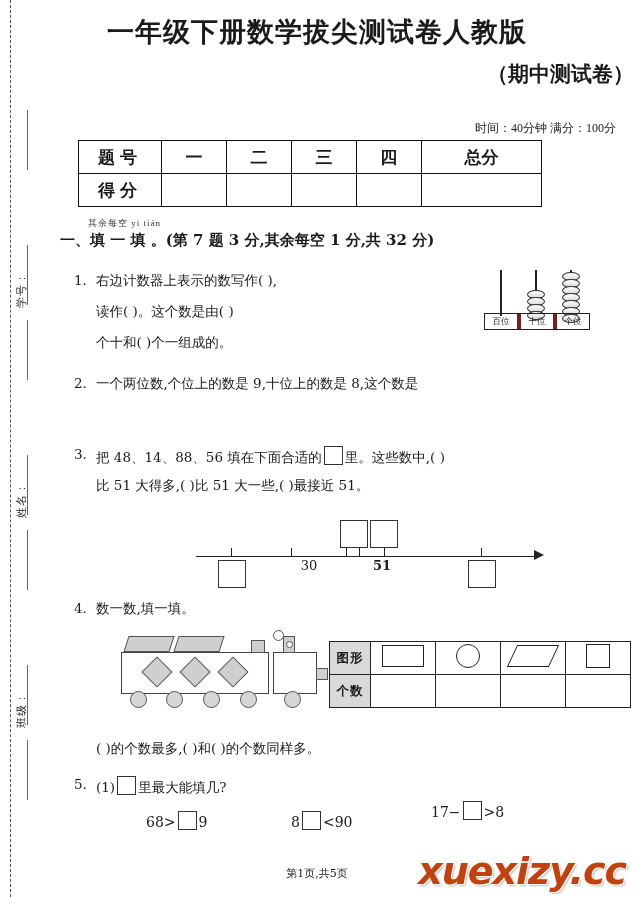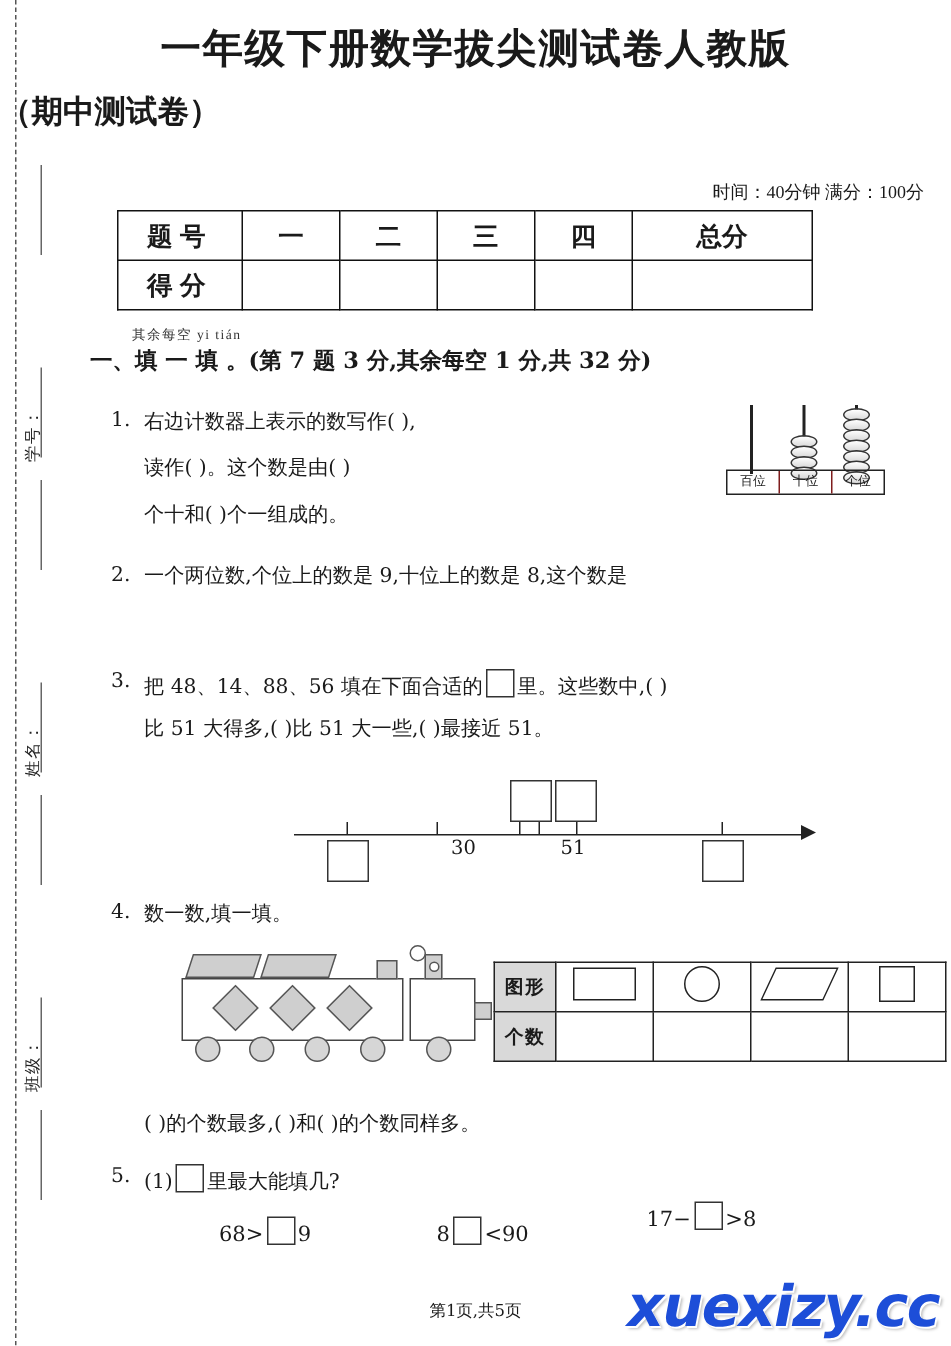--- a/index.html
+++ b/index.html
@@ -38,21 +38,21 @@
   
   .title{
     position:absolute;left:0;right:0;top:14px;
     text-align:center;
     font-size:27px;font-weight:bold;
     letter-spacing:1px;
     font-family:"DejaVu Serif","Liberation Serif",serif;
   }
   .subtitle{
     position:absolute;left:0;right:0;top:60px;
-    text-align:left;
+    text-align:right;
     font-size:21px;font-weight:bold;
     font-family:Liberation Serif, serif;
   }
   .meta-line{
     position:absolute;right:18px;top:120px;
     font-size:12px;
   }
 
   
   .score-table{
@@ -111,21 +111,21 @@
   .bead{
     position:absolute;width:16px;height:7px;
     border:1px solid #333;border-radius:50%;
     background:linear-gradient(#fff,#d8d8d8);
   }
   .counter-base{
     position:absolute;left:0;bottom:0;width:104px;height:15px;
     border:1px solid #222;display:flex;
   }
   .counter-base div{
-    flex:1;border-right:1px solid #7f1d1d;
+    flex:1;border-right:4px solid #7f1d1d;
     font-size:8.5px;text-align:center;line-height:15px;
     font-family:"DejaVu Serif",serif;
   }
   .counter-base div:last-child{border-right:none;}
 
   
   .numline{position:absolute;left:150px;top:518px;width:360px;height:62px;}
   .nl-axis{position:absolute;left:0;top:38px;width:340px;height:0;border-top:1.4px solid #222;}
   .nl-arrow{
     position:absolute;left:338px;top:32px;
@@ -174,21 +174,21 @@
         font-family:"DejaVu Serif","Liberation Serif",serif;}
 
   
   .footer{
     position:absolute;left:0;right:0;bottom:16px;text-align:center;
     font-size:11px;font-family:"DejaVu Serif",serif;
   }
   .watermark{
     position:absolute;right:8px;bottom:4px;
     font-size:38px;font-weight:bold;font-style:italic;
-    color:#1d4ed8;
+    color:#c2410c;
     font-family:"DejaVu Sans","Liberation Sans",sans-serif;
     letter-spacing:-1px;
     text-shadow:1px 1px 0 #fff, 2px 2px 2px rgba(0,0,0,.25);
   }
 </style>
 </head>
 <body>
 
 <div class="page">
 
@@ -285,21 +285,21 @@
       <div class="nl-arrow"></div>
 
       <div class="nl-tick" style="left:35px;"></div>
       <div class="nl-tick" style="left:95px;"></div>
       <div class="nl-tick" style="left:150px;"></div>
       <div class="nl-tick" style="left:163px;"></div>
       <div class="nl-tick" style="left:188px;"></div>
       <div class="nl-tick" style="left:285px;"></div>
 
       <div class="nl-lab" style="left:95px;">30</div>
-      <div class="nl-lab" style="left:168px;">51</div>
+      <div class="nl-lab" style="left:168px;font-weight:bold;">51</div>
 
       <div class="nl-box" style="left:22px;top:42px;"></div>
       <div class="nl-box" style="left:272px;top:42px;"></div>
       <div class="nl-box" style="left:144px;top:2px;"></div>
       <div class="nl-box" style="left:174px;top:2px;"></div>
     </div>
 
     <div class="q" style="left:28px;top:600px;">4.</div>
     <div class="ln" style="left:50px;top:600px;">数一数,填一填。</div>
 

